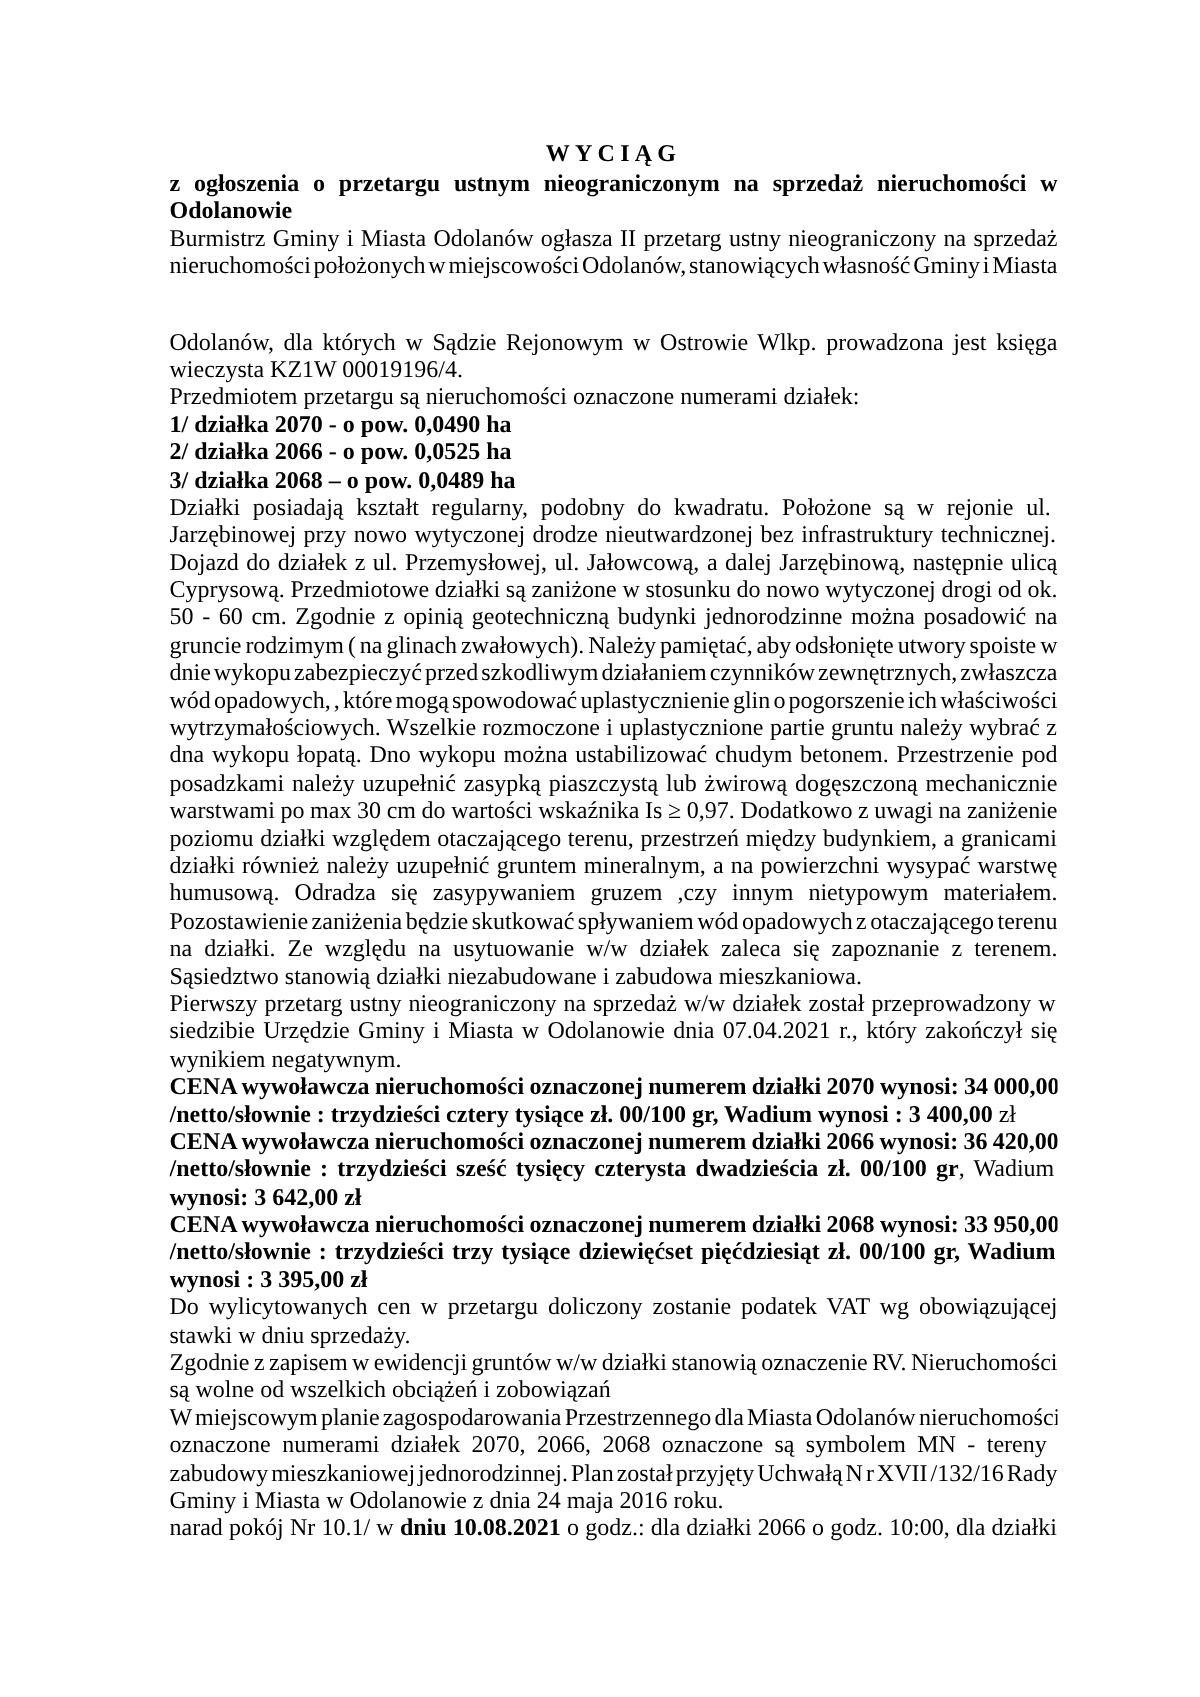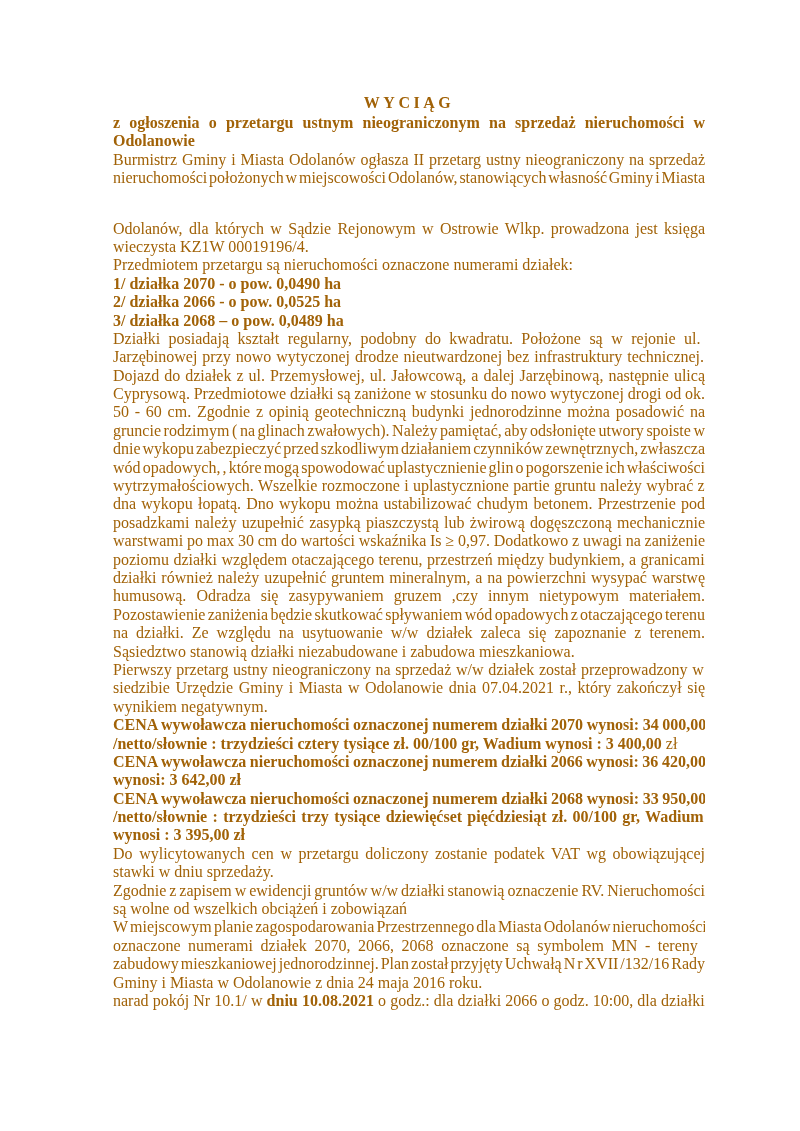--- a/index.html
+++ b/index.html
@@ -4,21 +4,21 @@
   <style>
     html, body { margin: 0; padding: 0; background: #ffffff; }
     body { width: 800px; height: 1131px; position: relative; overflow: hidden; }
     .page {
       position: absolute;
       left: 113px;
       top: 93px;
       width: 592px;
       font-family: "Liberation Serif", "DejaVu Serif", serif;
       font-size: 16px;
-      color: #a16207;
+      color: #000000;
     }
     .title {
       text-align: center;
       font-weight: bold;
       letter-spacing: 3.5px;
       height: 20px;
       line-height: 20px;
       font-size: 16px;
       padding-left: 0;
       margin-bottom: 1px;
@@ -75,20 +75,21 @@
   <span class="ln last" style="text-align: left; text-align-last: left;">Sąsiedztwo stanowią działki niezabudowane i zabudowa mieszkaniowa.</span>
 
   <span class="ln" style="text-align: left; text-align-last: left; word-spacing: 0.635417px;">Pierwszy przetarg ustny nieograniczony  na  sprzedaż w/w działek został przeprowadzony w</span>
   <span class="ln" style="text-align: left; text-align-last: left; word-spacing: 1.56771px;">siedzibie Urzędzie Gminy i Miasta w Odolanowie dnia 07.04.2021 r., który zakończył się</span>
   <span class="ln last" style="text-align: center; text-align-last: left;">wynikiem negatywnym.</span>
 
   <span class="ln b" style="text-align: left; text-align-last: left; word-spacing: -0.416667px;">CENA wywoławcza  nieruchomości  oznaczonej numerem działki  2070 wynosi: 34 000,00</span>
   <span class="ln last" style="text-align: left; text-align-last: left;"><span class="b">/netto/słownie : trzydzieści cztery tysiące  zł. 00/100 gr, Wadium wynosi : 3 400,00</span><span> zł</span></span>
 
   <span class="ln b" style="text-align: left; text-align-last: left; word-spacing: -0.454545px;">CENA wywoławcza nieruchomości  oznaczonej numerem działki  2066 wynosi: 36 420,00</span>
+  <span class="ln" style="text-align: left; text-align-last: left; word-spacing: 2.17756px;"><span class="b">/netto/słownie : trzydzieści sześć tysięcy czterysta dwadzieścia  zł. 00/100 gr</span><span>, Wadium</span></span>
   <span class="ln b last" style="text-align: left; text-align-last: left;">wynosi: 3 642,00 zł</span>
 
   <span class="ln b" style="text-align: left; text-align-last: left; word-spacing: -0.416667px;">CENA  wywoławcza nieruchomości  oznaczonej numerem działki  2068 wynosi: 33 950,00</span>
   <span class="ln b" style="text-align: left; text-align-last: left; word-spacing: 1.30398px;">/netto/słownie : trzydzieści trzy tysiące dziewięćset pięćdziesiąt  zł. 00/100 gr, Wadium</span>
   <span class="ln b last" style="text-align: left; text-align-last: left;">wynosi : 3 395,00 zł</span>
 
   <span class="ln" style="text-align: left; text-align-last: left; word-spacing: 2.62344px;">Do wylicytowanych cen w przetargu doliczony zostanie podatek VAT wg obowiązującej</span>
   <span class="ln last" style="text-align: left; text-align-last: left;">stawki w dniu sprzedaży.</span>
 
   <span class="ln" style="text-align: left; text-align-last: left; word-spacing: -1.05256px;">Zgodnie z zapisem w ewidencji gruntów w/w działki stanowią oznaczenie RV. Nieruchomości</span>

